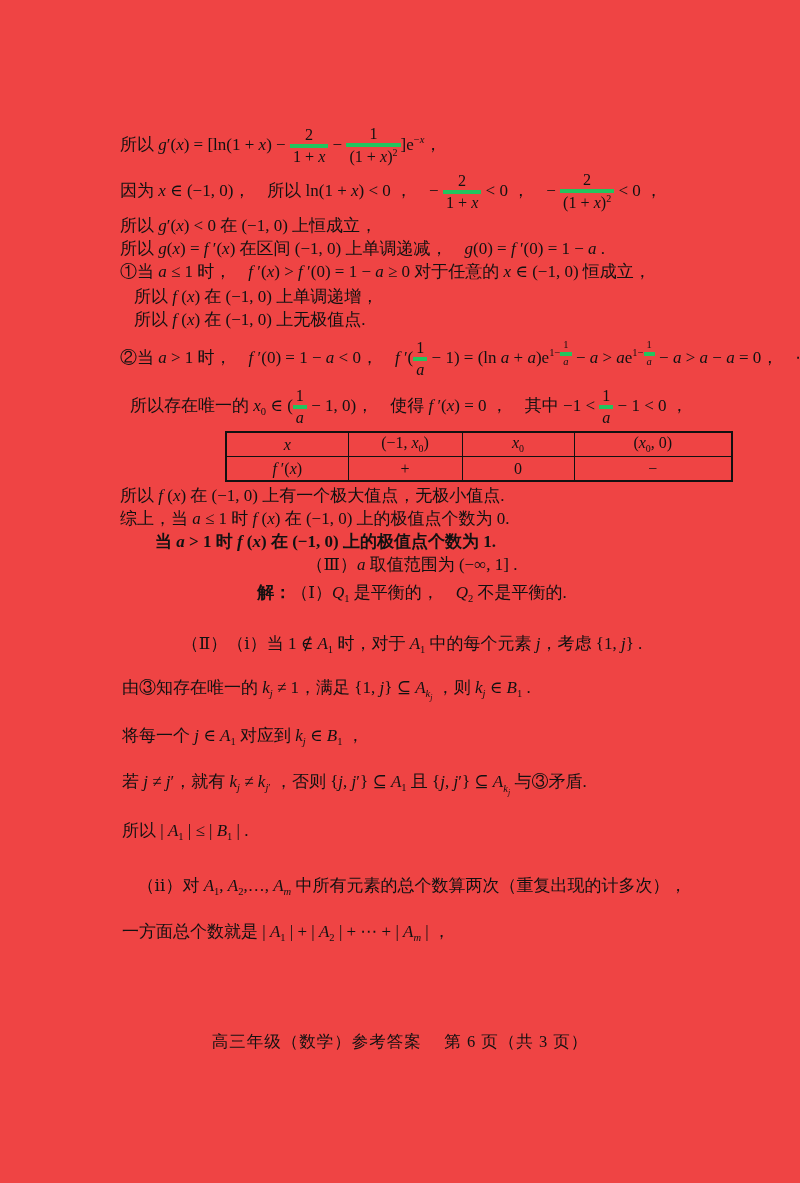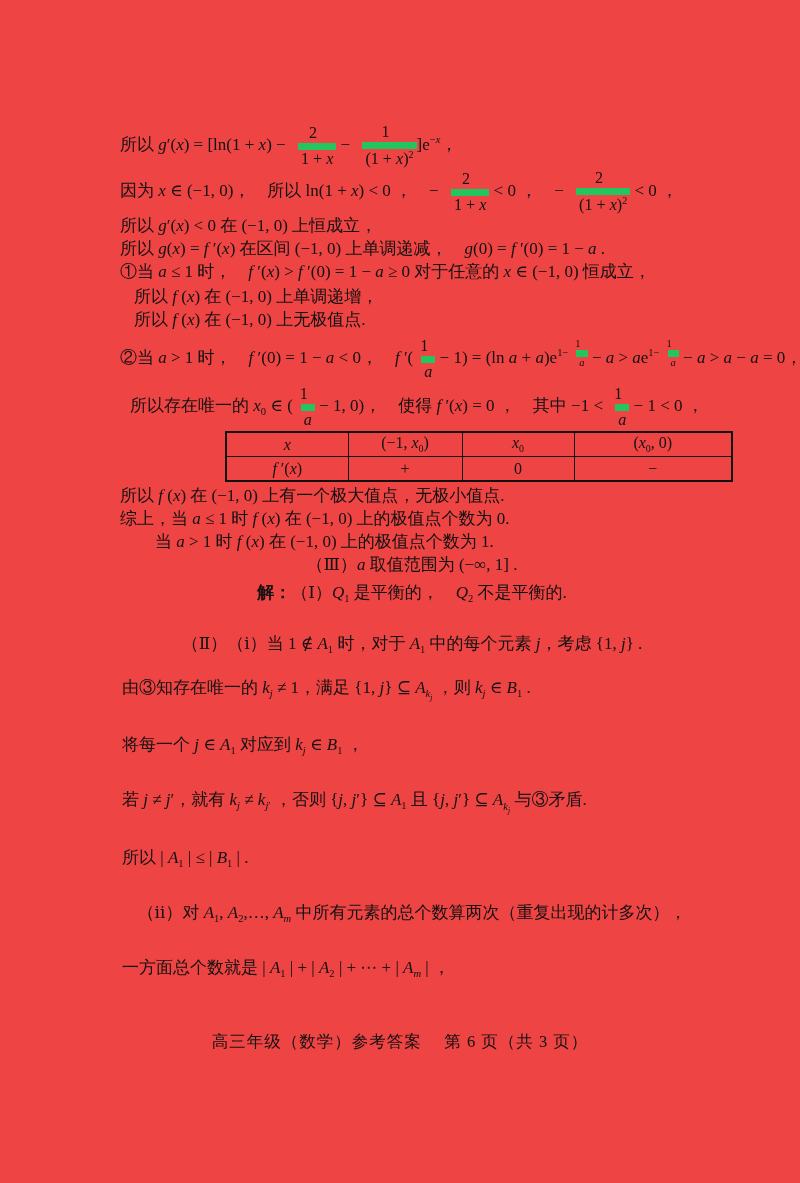--- a/index.html
+++ b/index.html
@@ -15,32 +15,32 @@
     margin:0;
   }
   .line{line-height:23px;white-space:nowrap;}
   .tall{line-height:46px;}
   
   .ind0{margin-left:0;text-align:center;}
   .ind1{margin-left:56px;}
   .ind2{margin-left:70px;}
   .ind3{margin-left:66px;}
   .ind4{margin-left:58px;}
-  .ind5{margin-left:91px;}
+  .ind5{margin-left:91px;font-weight:bold;}
   
   .g2{margin-top:2px;}.g4{margin-top:4px;}.g5{margin-top:5px;}
-  .g20{margin-top:20px;}.g22{margin-top:31px;}.g27{margin-top:27px;}.g31{margin-top:31px;}
+  .g20{margin-top:20px;}.g22{margin-top:22px;}.g27{margin-top:27px;}.g31{margin-top:31px;}
   
   .mi{font-style:italic;}
   .bd{font-weight:bold;}
   sup,sub{font-size:0.62em;line-height:1;}
   sub sub{font-size:0.75em;}
   .frac{display:inline-block;vertical-align:middle;text-align:center;line-height:1.02;font-size:0.95em;}
   .frac .fn{display:block;padding:0 3px 1px 3px;}
-  .frac .fd{display:block;border-top:7px solid #22c55e;padding:1px 3px 0 3px;margin-left:8px;}
+  .frac .fd{display:block;border-top:4px solid #22c55e;padding:1px 3px 0 3px;}
   sup .frac{font-size:1em;vertical-align:middle;}
   
   .tbl-wrap{margin:2px 0 0 161px;}
   table.vtab{border-collapse:collapse;border:2px solid #111;}
   table.vtab td{
     border:1px solid #111;text-align:center;
     font-size:16px;height:23px;padding:0 4px;
     font-family:"Liberation Serif","DejaVu Serif",serif;
   }
   .c1{width:122px;}.c2{width:114px;}.c3{width:112px;}.c4{width:158px;}

